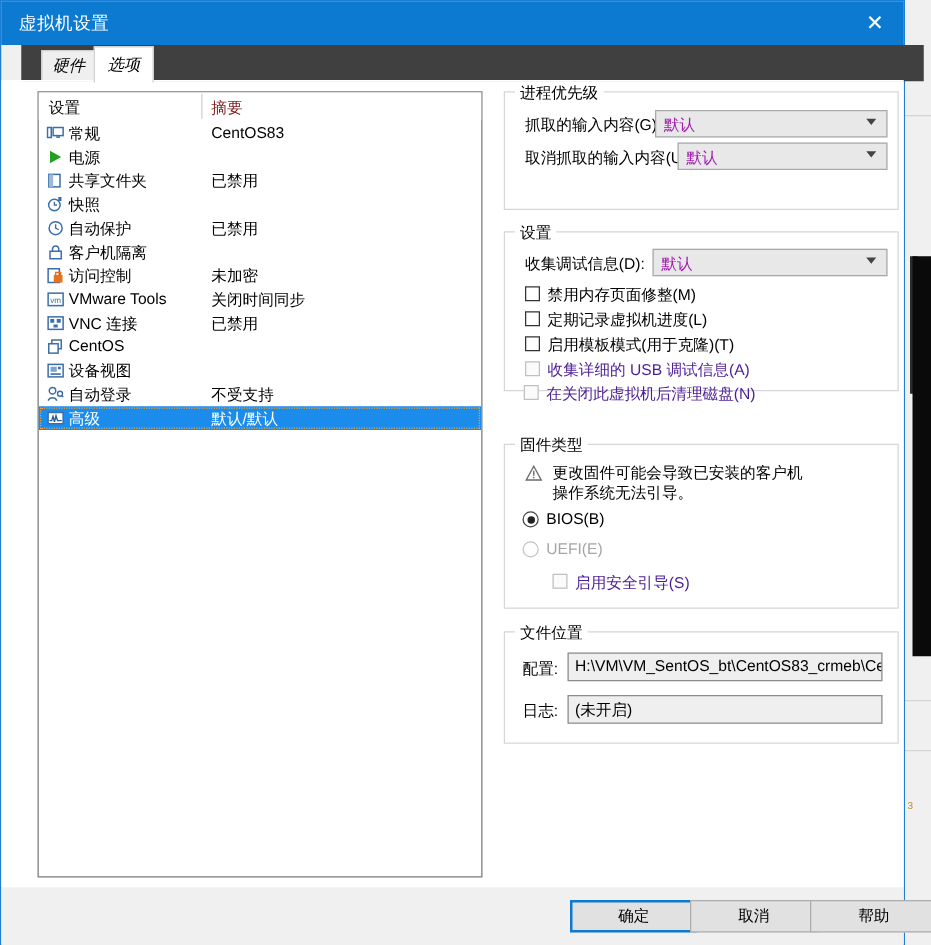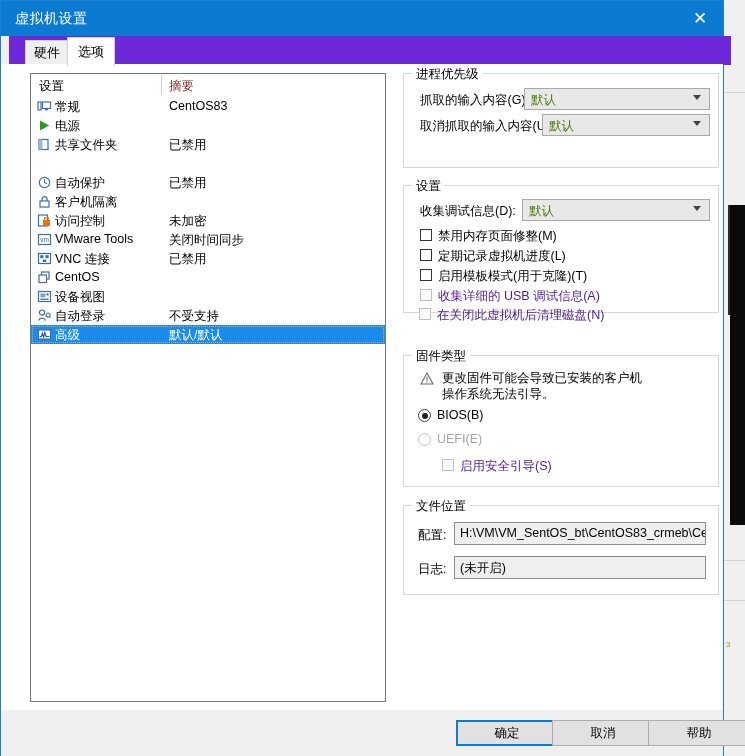--- a/index.html
+++ b/index.html
@@ -38,22 +38,23 @@
     color: #ffffff; font-size: 14px; letter-spacing: 0.5px;
   }
   .close-btn {
     position: absolute; right: 0; top: 0; width: 46px; height: 35px;
     color: #ffffff; font-size: 17px; text-align: center; line-height: 35px;
     cursor: pointer;
   }
 
   
   .tabstrip {
-    position: absolute; left: 8px; top: 35px; width: 722px; height: 29px;
-    background: #6d28d9;
+    position: absolute; left: 16px; top: 35px; width: 722px; height: 29px;
+    background: #404040;
+    font-style: italic;
   }
   .tab {
     position: absolute; top: 4px; height: 25px;
     background: #efefef; border: 1px solid #cfcfcf; border-bottom: none;
     box-sizing: border-box; font-size: 13px; text-align: center;
     line-height: 23px; color: #000; cursor: pointer;
   }
   .tab.tab-hardware { left: 16px; width: 44px; }
   .tab.tab-options  { left: 58px; width: 48px; top: 1px; height: 29px;
                       background: #ffffff; border-color: #cfcfcf; line-height: 27px; z-index:3; }
@@ -104,21 +105,21 @@
   .g-settings { left: 402px; top: 120px; width: 316px; height: 128px; }
   .g-firmware { left: 402px; top: 290px; width: 316px; height: 132px; }
   .g-files    { left: 402px; top: 440px; width: 316px; height: 90px; }
 
   .fld-label { position: absolute; font-size: 12.5px; color: #000; white-space: nowrap; }
 
   .combo {
     position: absolute; height: 22px; background: #e8e8e8;
     border: 1px solid #a9a9a9; box-sizing: border-box; cursor: pointer;
   }
-  .combo .val { position: absolute; left: 6px; top: 3px; font-size: 12.5px; color: #4d7c0f; }
+  .combo .val { position: absolute; left: 6px; top: 3px; font-size: 12.5px; color: #a21caf; }
   .combo .chev {
     position: absolute; right: 7px; top: 6px; width: 9px; height: 6px;
   }
   .combo .chev::before {
     content: ""; position: absolute; left: 0; top: 0;
     border-left: 4.5px solid transparent; border-right: 4.5px solid transparent;
     border-top: 5px solid #444;
   }
 
   .hint { position: absolute; font-size: 12.5px; color: #000; white-space: nowrap; }
@@ -233,20 +234,31 @@
           <span class="ico">
               <svg width="15" height="15" viewBox="0 0 15 15">
                 <rect x="2" y="2.5" width="9" height="10" fill="none" stroke="#3c6fa8" stroke-width="1.2"></rect>
                 <rect x="2" y="2.5" width="3.5" height="10" fill="#9bb9d8"></rect>
               </svg>
             </span>
           <span class="lbl">共享文件夹</span>
           <span class="sum">已禁用</span>
         </div>
 
+        <div class="row" style="top:80px">
+          <span class="ico">
+              <svg width="15" height="15" viewBox="0 0 15 15">
+                <circle cx="6.5" cy="8" r="4.6" fill="none" stroke="#3c6fa8" stroke-width="1.2"></circle>
+                <path d="M6.5 5.4 L6.5 8 L8.6 8" stroke="#3c6fa8" stroke-width="1.1" fill="none"></path>
+                <rect x="9.6" y="1.6" width="2.6" height="3.2" fill="#3c6fa8"></rect>
+              </svg>
+            </span>
+          <span class="lbl">快照</span>
+          <span class="sum"></span>
+        </div>
 
         <div class="row" style="top:99px">
           <span class="ico">
               <svg width="15" height="15" viewBox="0 0 15 15">
                 <circle cx="7.5" cy="7.5" r="5.2" fill="none" stroke="#3c6fa8" stroke-width="1.2"></circle>
                 <path d="M7.5 4.3 L7.5 7.5 L10 8.8" stroke="#3c6fa8" stroke-width="1.1" fill="none"></path>
               </svg>
             </span>
           <span class="lbl">自动保护</span>
           <span class="sum">已禁用</span>

